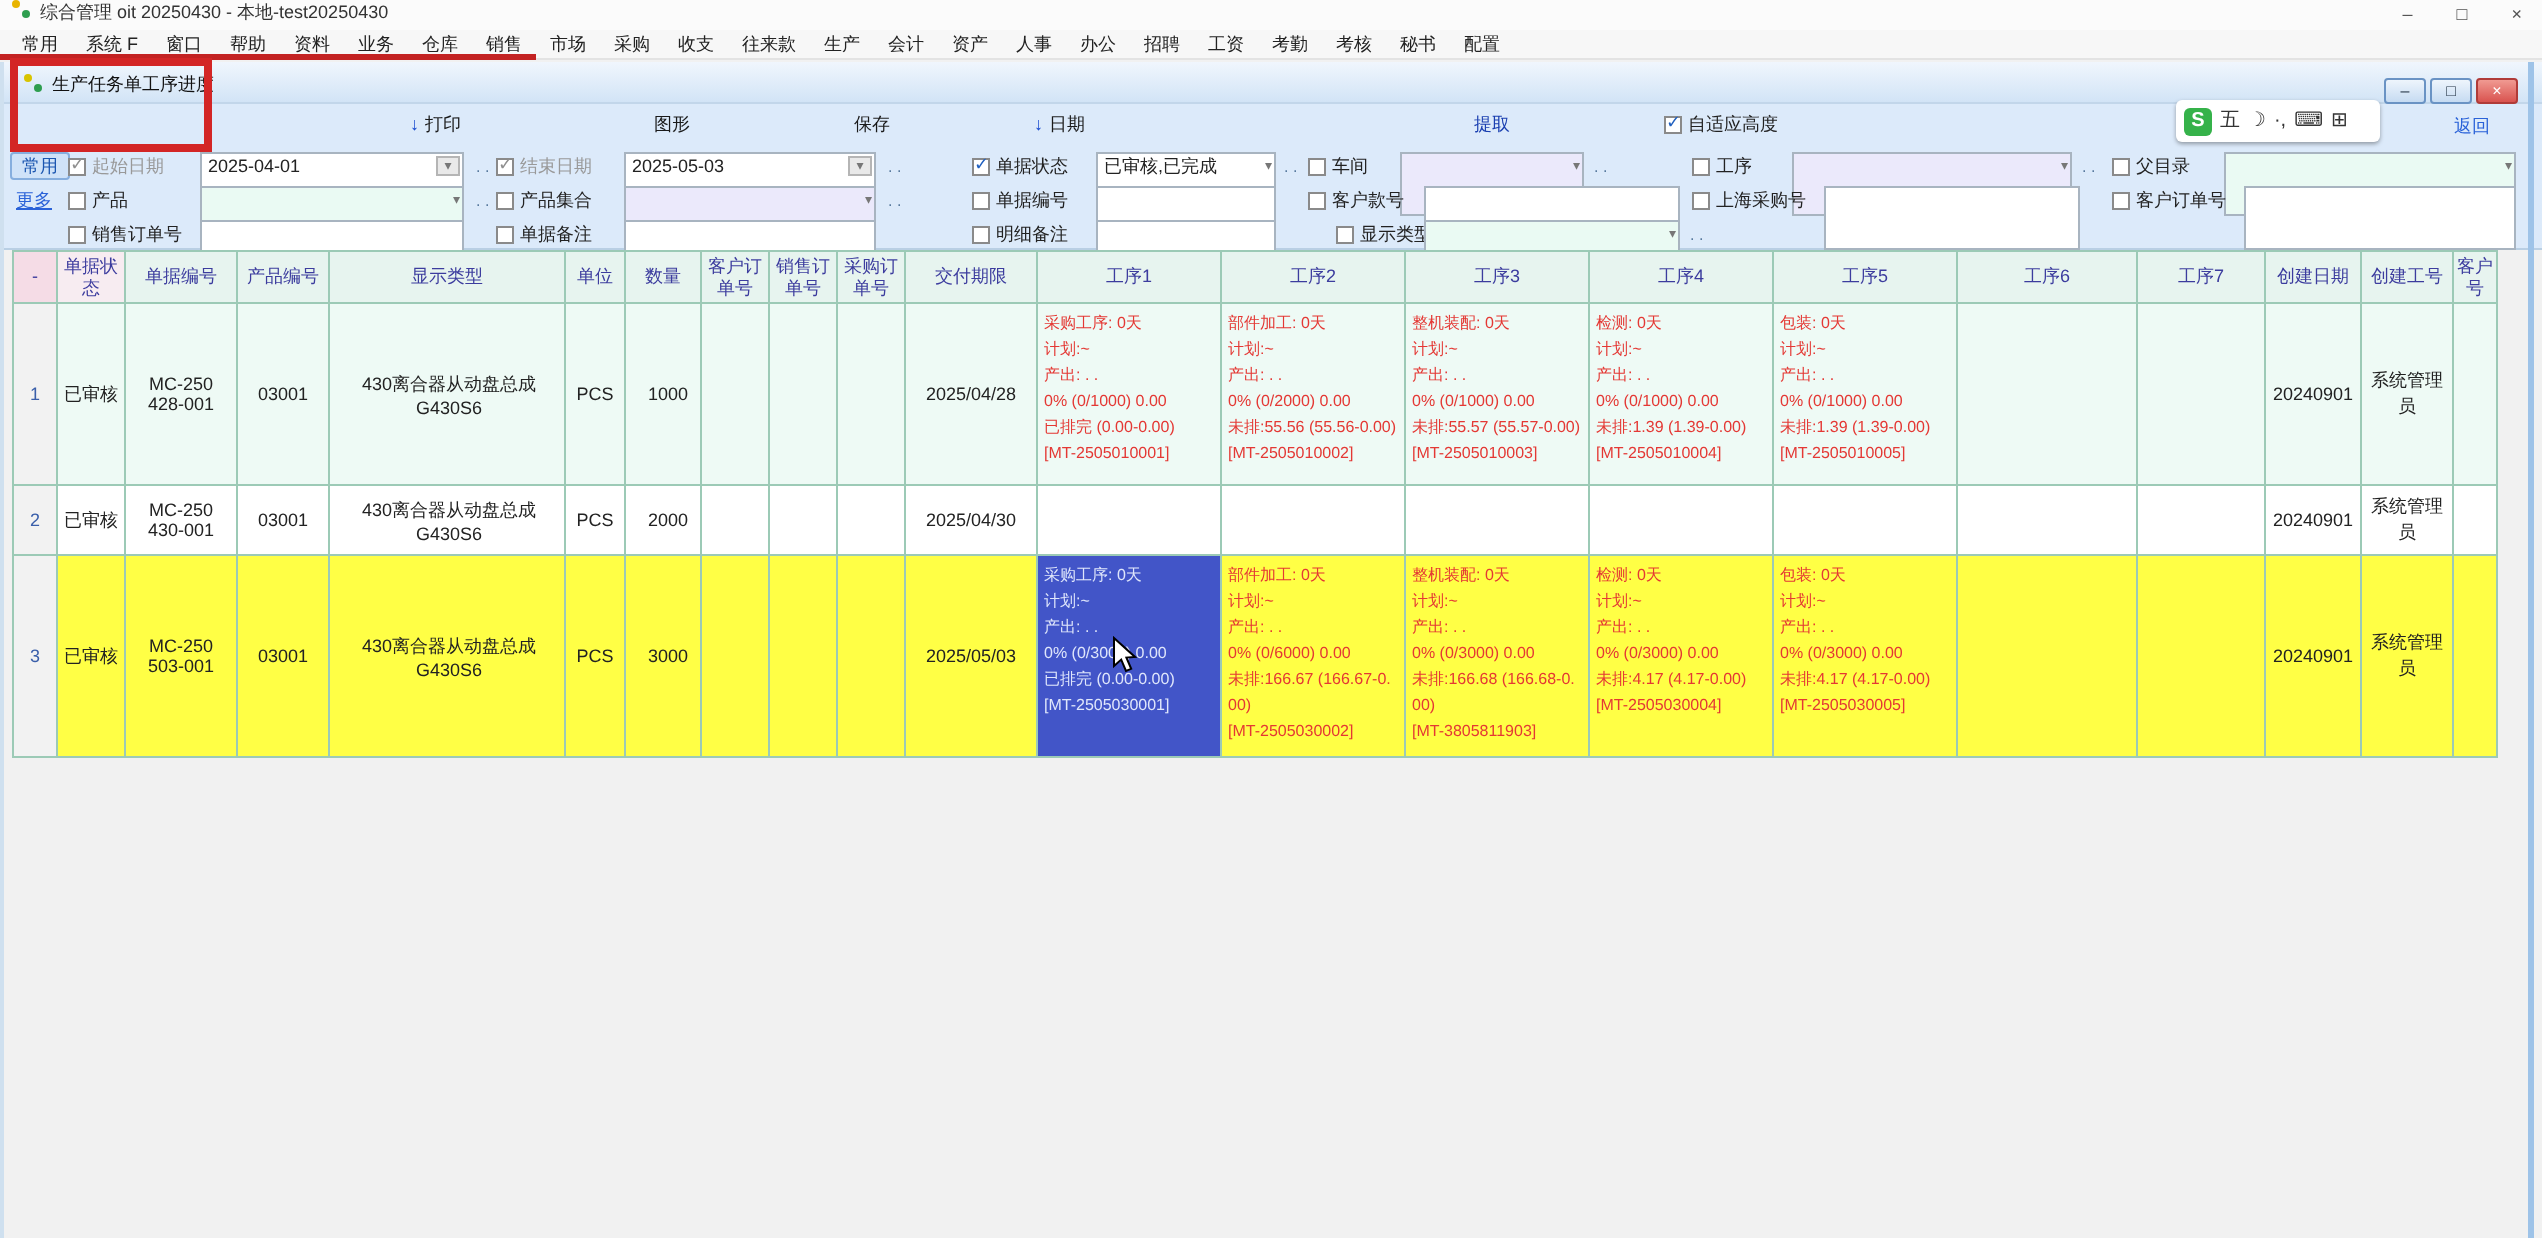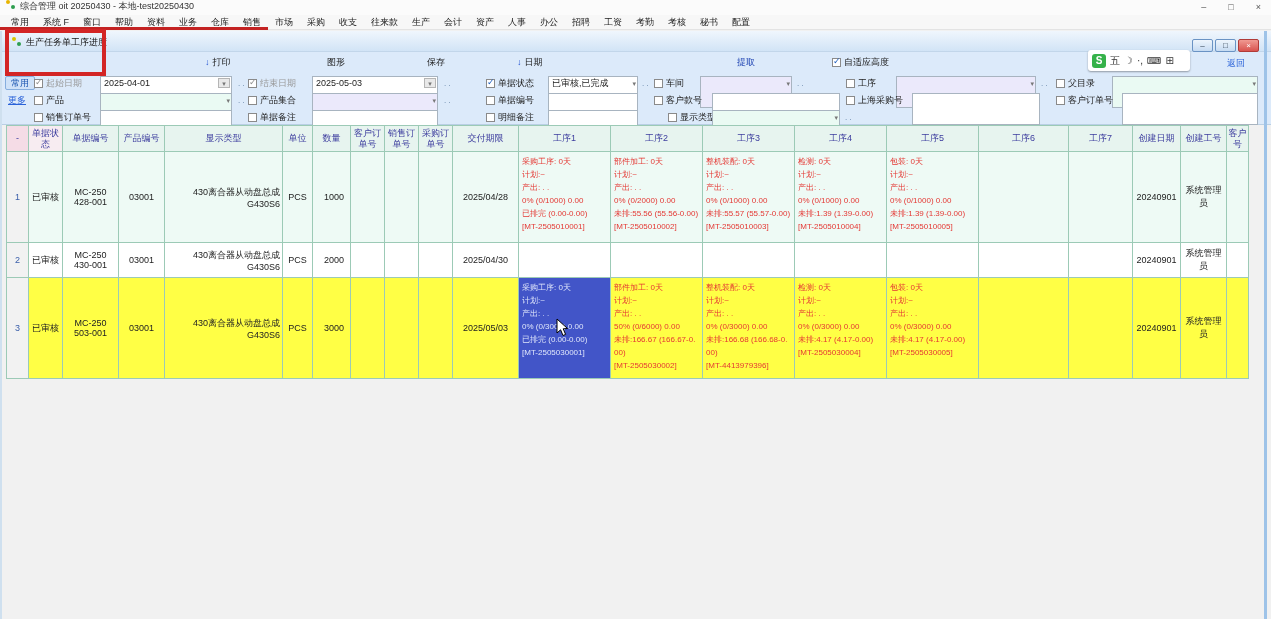--- a/index.html
+++ b/index.html
@@ -67,21 +67,21 @@
   th, td { border:1px solid #9ccab6; overflow:hidden; }
   th { background:#e7f4ef; color:#3c3c9e; font-weight:normal; font-size:9px; line-height:11px; height:26px; padding:0 1px; }
   th.h-pink  { background:#f5dce6; }
   th.h-pink2 { background:#f7ecf1; }
   td { font-size:9px; text-align:center; vertical-align:middle; padding:0 2px; }
   tr.r-mint  td { background:#eefaf5; }
   tr.r-white td { background:#ffffff; }
   tr.r-yellow td { background:#ffff45; }
   td.num-cell { background:#f2f2f2 !important; color:#3a5faa; }
   td.pre { white-space:pre-line; }
-  td.left { text-align:right; padding-left:4px;margin-left:21px; }
+  td.left { text-align:center; padding-left:4px;margin-left:21px; }
   td.right { text-align:right; padding-right:6px; }
   td.proc-td { vertical-align:top; padding:0; }
   .proc { font-size:8px; line-height:13px; color:#e43834; text-align:left; padding:3px 3px; height:100%; }
   .proc-line { white-space:normal; word-break:break-all; }
   td.proc-td.sel { background:#4255c8 !important; }
   td.proc-td.sel .proc { color:#dfe6fb; }
   
   .edge-left { position:absolute; left:0; top:31px; bottom:0; width:2px; background:#cfe0ef; }
   .edge-right { position:absolute; right:4px; top:31px; bottom:0; width:3px; background:#9ec3e8; }
   
@@ -439,33 +439,33 @@
               <div class="proc-line">0% (0/3000) 0.00</div>
               <div class="proc-line">已排完 (0.00-0.00)</div>
               <div class="proc-line">[MT-2505030001]</div>
             </div>
           </td>
           <td class="proc-td">
             <div class="proc">
               <div class="proc-line">部件加工: 0天</div>
               <div class="proc-line">计划:~</div>
               <div class="proc-line">产出:   . .</div>
-              <div class="proc-line">50% (0/6000) 0.00</div>
+              <div class="proc-line">0% (0/6000) 0.00</div>
               <div class="proc-line">未排:166.67 (166.67-0.00)</div>
               <div class="proc-line">[MT-2505030002]</div>
             </div>
           </td>
           <td class="proc-td">
             <div class="proc">
               <div class="proc-line">整机装配: 0天</div>
               <div class="proc-line">计划:~</div>
               <div class="proc-line">产出:   . .</div>
               <div class="proc-line">0% (0/3000) 0.00</div>
               <div class="proc-line">未排:166.68 (166.68-0.00)</div>
-              <div class="proc-line">[MT-4413979396]</div>
+              <div class="proc-line">[MT-3805811903]</div>
             </div>
           </td>
           <td class="proc-td">
             <div class="proc">
               <div class="proc-line">检测: 0天</div>
               <div class="proc-line">计划:~</div>
               <div class="proc-line">产出:   . .</div>
               <div class="proc-line">0% (0/3000) 0.00</div>
               <div class="proc-line">未排:4.17 (4.17-0.00)</div>
               <div class="proc-line">[MT-2505030004]</div>

